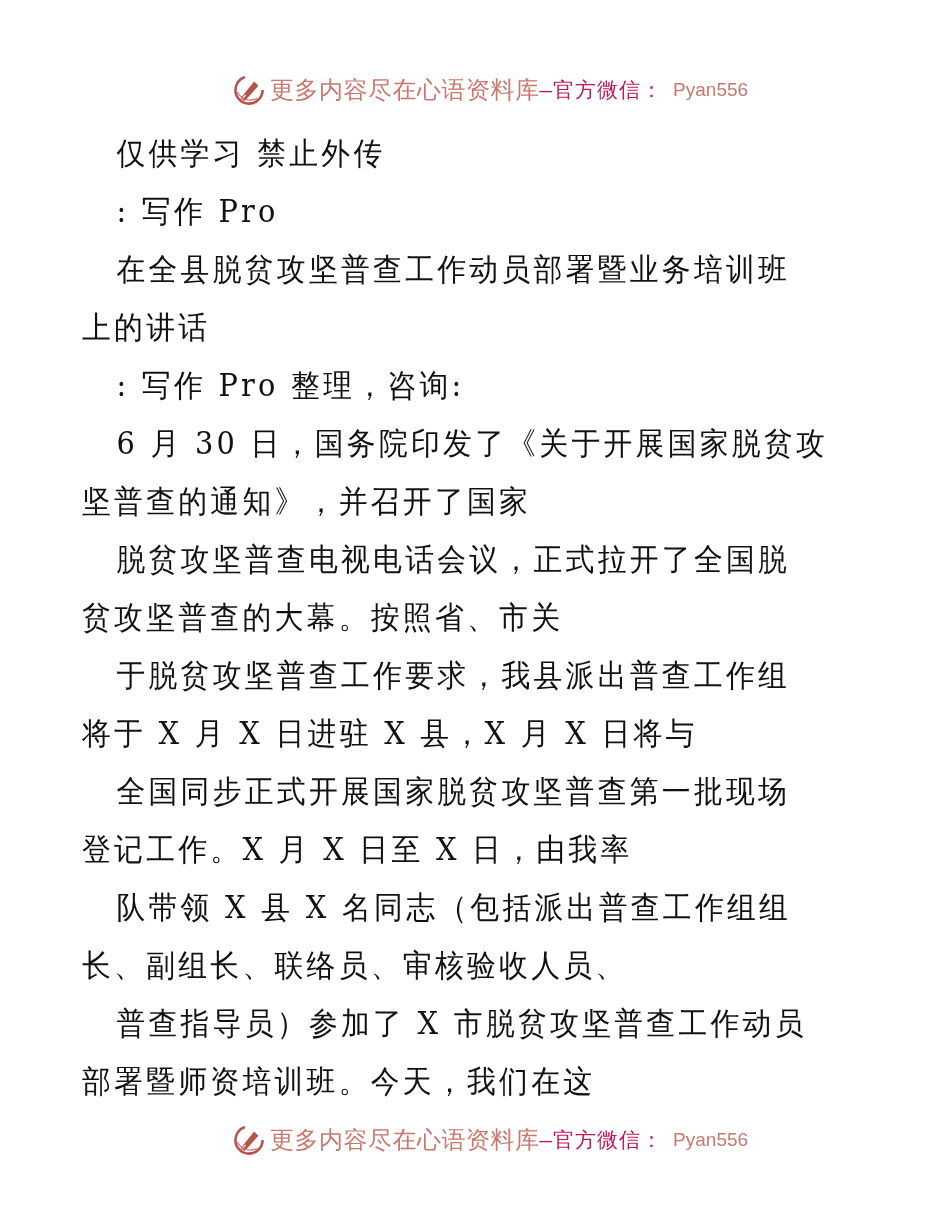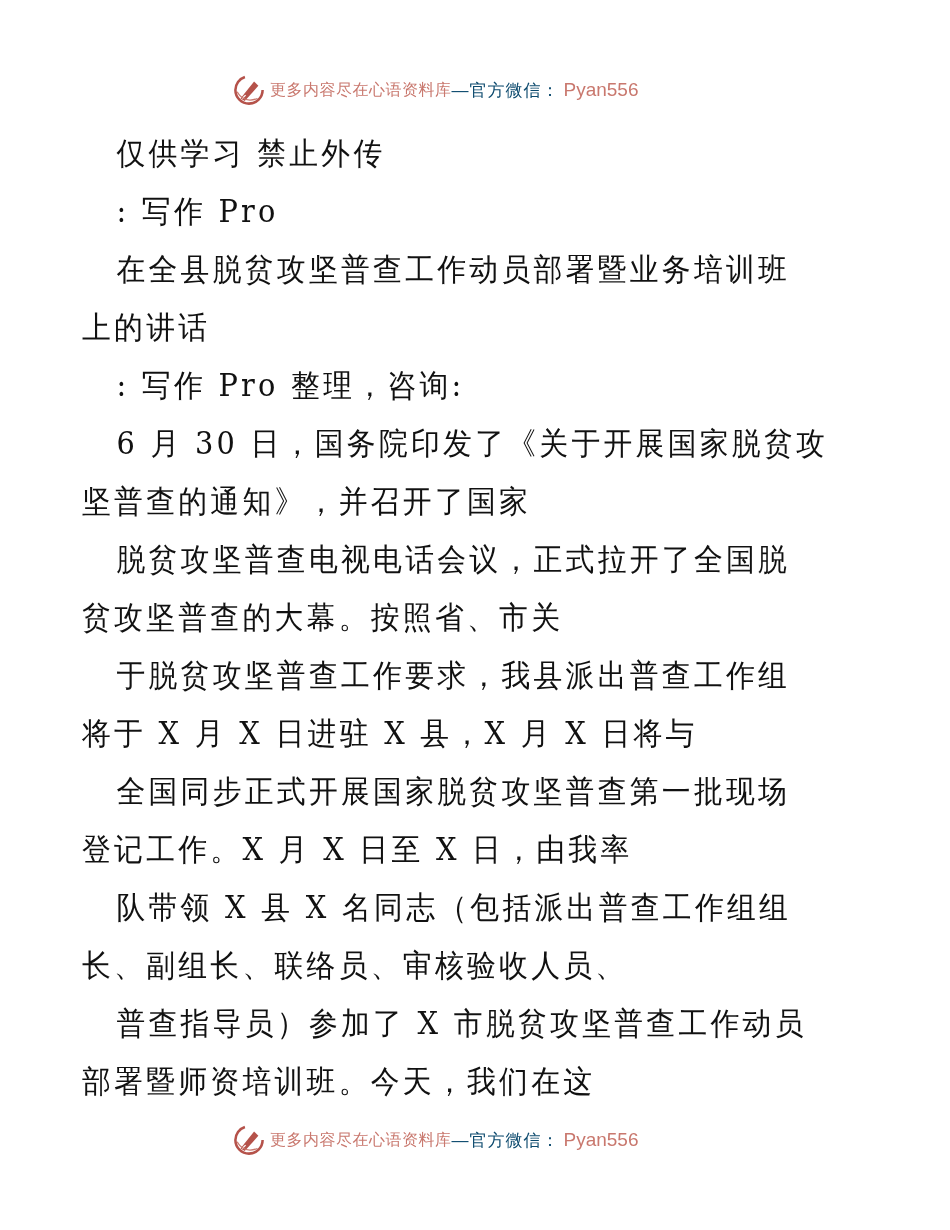--- a/index.html
+++ b/index.html
@@ -2,23 +2,23 @@
 <html><head>
   <meta charset="utf-8">
   <style>
     html, body { margin: 0; padding: 0; background: #ffffff; }
     body { width: 950px; height: 1230px; position: relative; overflow: hidden;
            font-family: "DejaVu Serif", "Liberation Serif", serif; color: #111111; }
     .banner { position: absolute; left: 232px; height: 40px; display: flex; align-items: center; white-space: nowrap; }
     .banner.top { top: 70px; }
     .banner.bottom { top: 1120px; }
     .banner .logo { width: 34px; height: 34px; margin-right: 4px; }
-    .banner .b1 { font-family: Liberation Serif, serif; font-size: 16px; color: #c9786e; letter-spacing: 0.5px; }
-    .banner .b2 { font-family: Liberation Sans, sans-serif; font-size: 17px; color: #0c4a6e; letter-spacing: 1px; }
-    .banner .b3 { font-family: "Liberation Sans", sans-serif; font-size: 19px; color: #c9786e; margin-left: 4px; }
+    .banner .b1 { font-family: Liberation Serif, serif; font-size: 24px; color: #c9786e; letter-spacing: 0.5px; }
+    .banner .b2 { font-family: Liberation Mono, monospace; font-size: 21px; color: #be185d; letter-spacing: 1px; }
+    .banner .b3 { font-family: "Liberation Sans", sans-serif; font-size: 19px; color: #c9786e; margin-left: 10px; }
     .content { position: absolute; left: 82px; top: 124px; width: 760px; }
     .line { font-size: 31px; line-height: 58px; height: 58px; white-space: nowrap; letter-spacing: 3.5px; transform: scaleX(0.93); transform-origin: left center; }
     .line.indent { padding-left: 37px; }
   </style>
 </head>
 <body>
 
 <div class="banner top">
   <svg class="logo" viewBox="0 0 40 40">
     <circle cx="20" cy="20" r="16" fill="none" stroke="#b5524a" stroke-width="3" stroke-dasharray="70 30"></circle>

